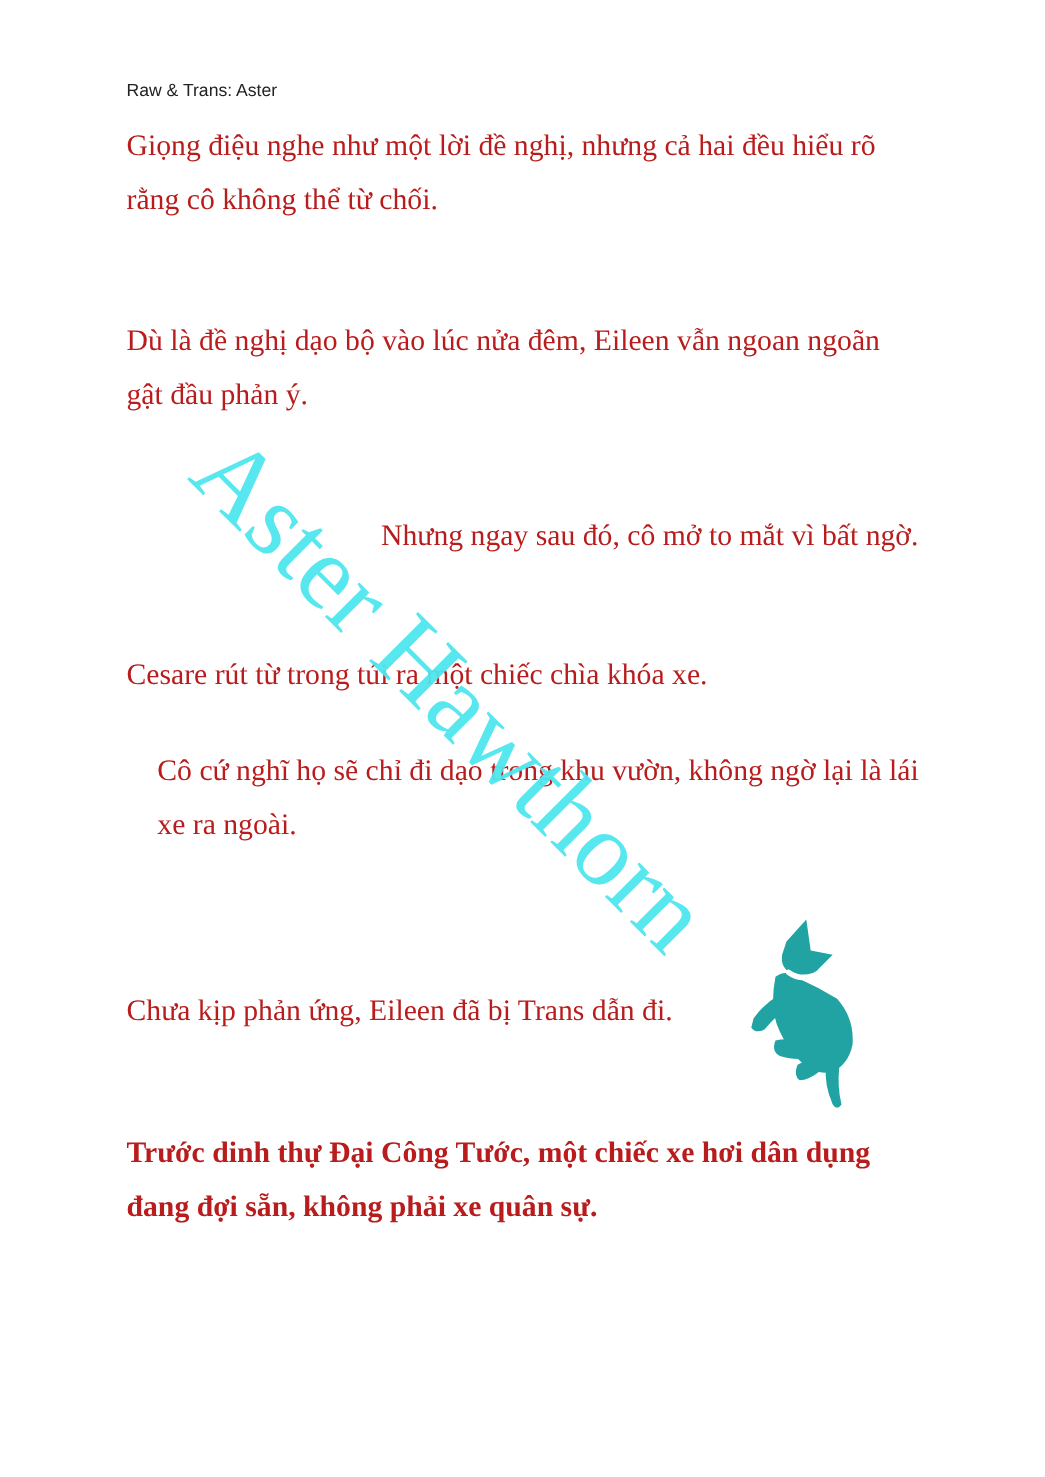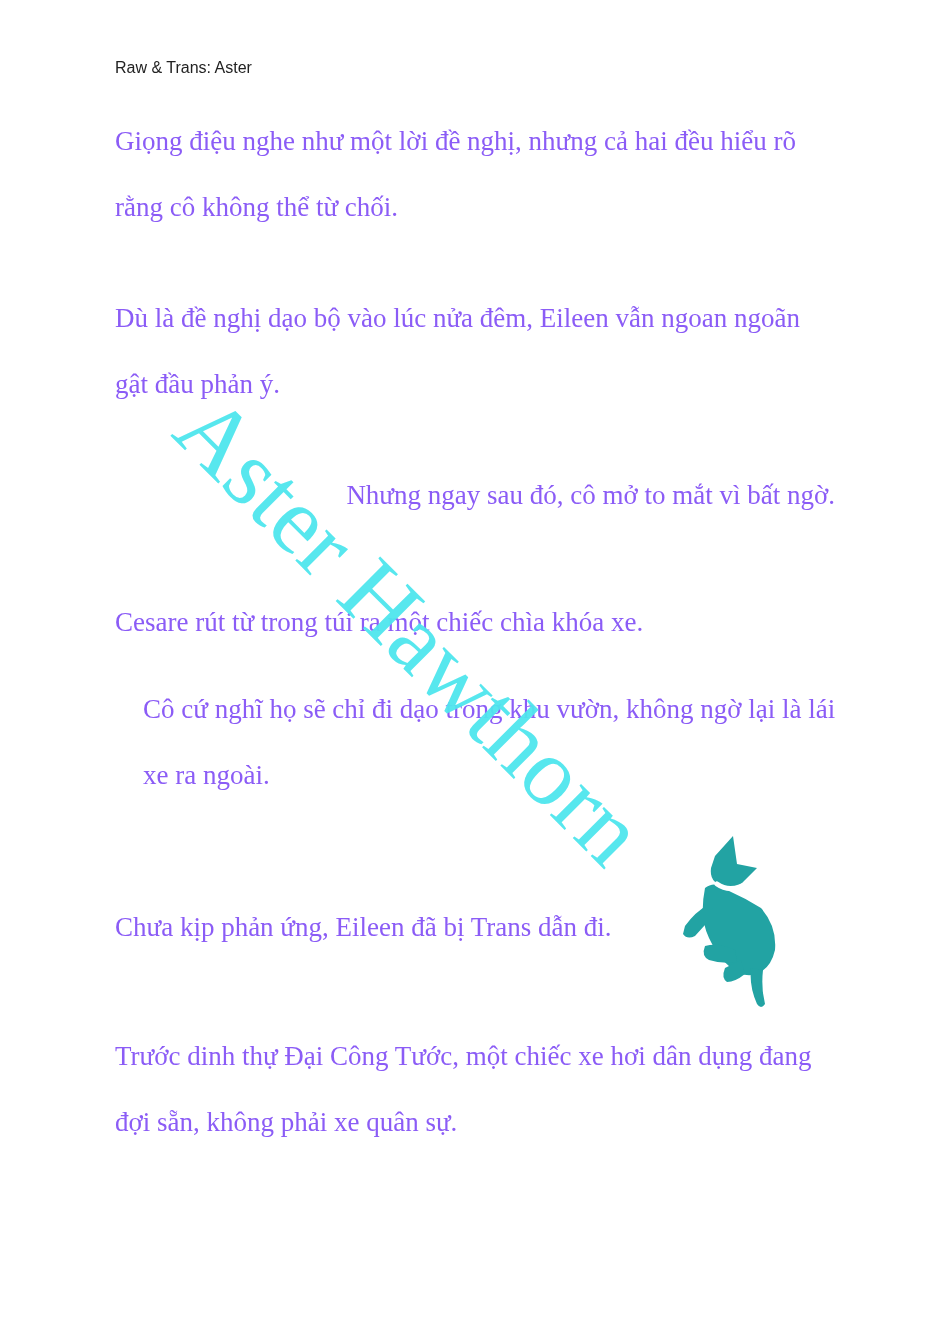--- a/index.html
+++ b/index.html
@@ -1,28 +1,28 @@
 <!DOCTYPE html>
 <html><head>
 <meta charset="utf-8">
 <style>
   html, body { margin: 0; padding: 0; }
   body {
     width: 950px; height: 1343px; background: #ffffff;
     position: relative; overflow: hidden;
   }
   .header {
-    position: absolute; left: 115px; top: 58px;
+    position: absolute; left: 115px; top: 73px;
     font-family: "Liberation Sans", sans-serif; font-size: 16px; color: #222;
     line-height: 20px;
   }
   .para {
     position: absolute; left: 115px; width: 720px;
-    font-family: "Liberation Serif", serif; font-size: 27px; color: #8b5cf6;
-    line-height: 66px; margin: 0;
+    font-family: "Liberation Serif", serif; font-size: 27px; color: #b91c1c;
+    line-height: 49px; margin: 0;
   }
   .watermark {
     position: absolute; left: 90px; top: 580px; width: 640px;
     font-family: "Liberation Serif", serif; font-size: 96px; color: #4fe6ee;
     transform: rotate(45deg); transform-origin: center center;
     white-space: nowrap; text-align: center; line-height: 100px;
     pointer-events: none; opacity: 0.95;
   }
   .cat {
     position: absolute; left: 665px; top: 828px; width: 120px; height: 185px;
@@ -32,21 +32,21 @@
 <body>
 
 <div class="header">Raw &amp; Trans: Aster</div>
 
 <p class="para" style="top:108px;">Giọng điệu nghe như một lời đề nghị, nhưng cả hai đều hiểu rõ rằng cô không thể từ chối.</p>
 <p class="para" style="top:285px;">Dù là đề nghị dạo bộ vào lúc nửa đêm, Eileen vẫn ngoan ngoãn gật đầu phản ý.</p>
 <p class="para" style="top:462px;text-align:right;">Nhưng ngay sau đó, cô mở to mắt vì bất ngờ.</p>
 <p class="para" style="top:589px;">Cesare rút từ trong túi ra một chiếc chìa khóa xe.</p>
 <p class="para" style="top:676px;margin-left:28px;">Cô cứ nghĩ họ sẽ chỉ đi dạo trong khu vườn, không ngờ lại là lái xe ra ngoài.</p>
 <p class="para" style="top:894px;">Chưa kịp phản ứng, Eileen đã bị Trans dẫn đi.</p>
-<p class="para" style="top:1023px;">Trước dinh thự Đại Công Tước, một chiếc xe hơi dân dụng đang đợi sẵn, không phải xe quân sự.</p>
+<p class="para" style="top:1023px;font-weight:bold;">Trước dinh thự Đại Công Tước, một chiếc xe hơi dân dụng đang đợi sẵn, không phải xe quân sự.</p>
 
 <div class="watermark">Aster Hawthorn</div>
 
 <svg class="cat" viewBox="0 0 120 185" xmlns="http://www.w3.org/2000/svg">
   <g fill="#22a3a3">
 
     <path d="M50 28 L68 8 L72 36 L92 40 L80 52 Q72 62 58 58 Q44 54 46 40 Z"></path>
 
     <path d="M40 60 Q50 52 62 62 Q80 70 96 80 Q112 98 110 122 Q106 140 92 146 Q78 150 66 140 Q52 128 44 110 Q34 90 40 60 Z"></path>
 

